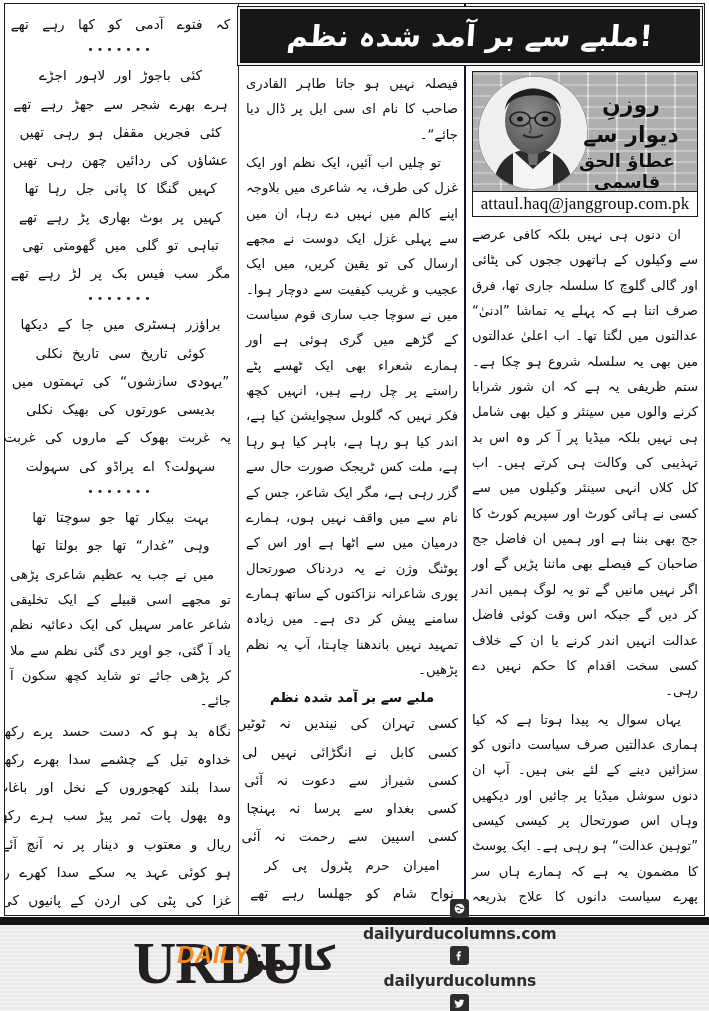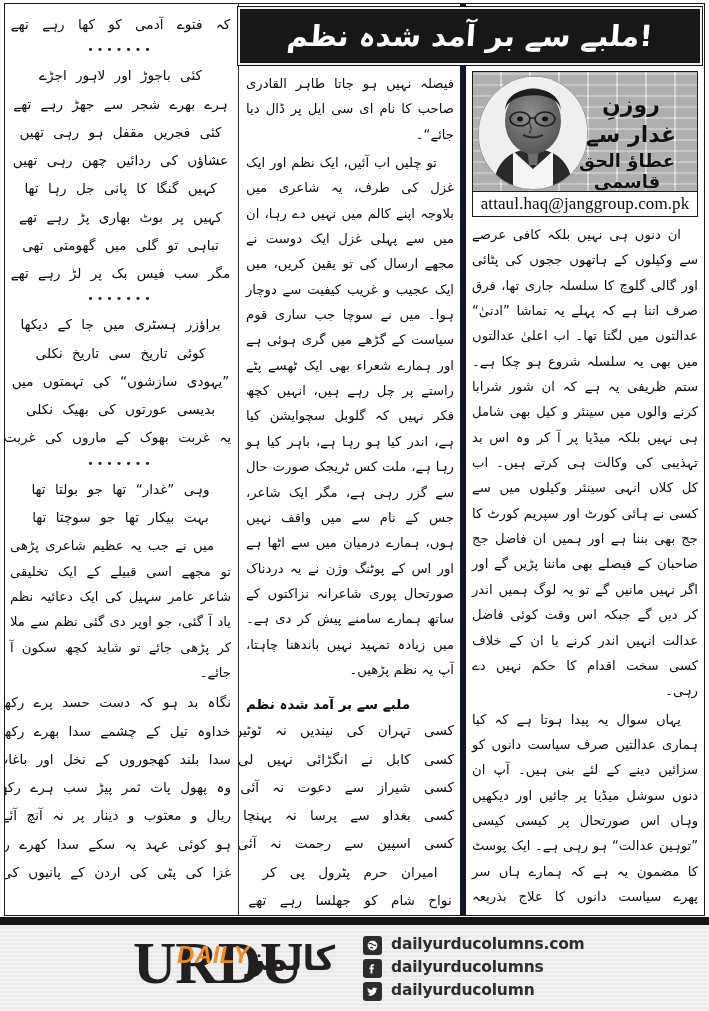--- a/index.html
+++ b/index.html
@@ -27,21 +27,21 @@
   }
   .col{
     box-sizing:border-box;
     position:relative;
     height:100%;
     overflow:hidden;
     direction:rtl;
     text-align:justify;
   }
   .col-right{width:238px;padding:3px 6px 4px 6px;}
-  .col-mid{width:228px;padding:3px 6px 4px 7px;border-left:1px solid #2b2b2b;border-right:6px solid #0f172a;}
+  .col-mid{width:228px;padding:3px 6px 4px 7px;border-left:1px solid #2b2b2b;border-right:2px solid #0f172a;}
   .col-left{width:233px;padding:4px 7px 4px 5px;}
 
   
   .title-banner{
     box-sizing:border-box;
     margin:2px 1px 4px 1px;
     height:58px;
     background:#171717;
     border:2px solid #f2f2f2;
     outline:1px solid #171717;
@@ -154,24 +154,24 @@
     line-height:2.08;
     color:#0d0d0d;
     text-align:center;
     white-space:nowrap;
     letter-spacing:1.6px;
     word-spacing:5px;
   }
   .verse.wide{word-spacing:9px;}
   .poem-title{
     direction:rtl;
-    text-align:left;
+    text-align:center;
     font-size:13.5px;
     font-weight:600;
-    margin:14px 0 4px 0;
+    margin:7px 0 4px 0;
     color:#0d0d0d;
   }
   .divider-dots{
     text-align:center;
     letter-spacing:3px;
     font-size:11px;
     color:#222;
     margin:6px 0 6px 0;
     line-height:1;
   }
@@ -225,21 +225,21 @@
     right:-6px;top:6px;
     font-size:34px;
     font-weight:700;
     color:#231f20;
     direction:rtl;
     line-height:1;
   }
   .social{
     display:flex;flex-direction:column;gap:4px;
   }
-  .social-row{display:flex;align-items:center;gap:9px;}
+  .social-row{display:flex;align-items:center;gap:9px;flex-direction:column;}
   .sicon{
     width:19px;height:19px;border-radius:3px;background:#2d2d2d;
     display:flex;align-items:center;justify-content:center;flex:0 0 auto;
   }
   .sicon svg{display:block;}
   .shandle{
     font-family:"DejaVu Sans","Liberation Sans",sans-serif;
     font-weight:700;
     font-size:15.5px;
     color:#2d2d2d;
@@ -277,21 +277,21 @@
             <line x1="51" y1="41" x2="56" y2="41" stroke="#1e1e1e" stroke-width="1.6"></line>
             <ellipse cx="41" cy="42" rx="3" ry="2.4" fill="#151515"></ellipse>
             <ellipse cx="66" cy="42" rx="3" ry="2.4" fill="#151515"></ellipse>
             <path d="M44 58 Q54 63 64 58" stroke="#2a2a2a" stroke-width="2" fill="none"></path>
             <path d="M50 44 Q54 54 50 56" stroke="#3a3a3a" stroke-width="1.4" fill="none"></path>
           </svg>
         </div>
 
         <div class="column-name">
           <div>روزنِ</div>
-          <div>غدار سے</div>
+          <div>دیوار سے</div>
         </div>
 
         <div class="author-name">عطاؤ الحق قاسمی</div>
 
         <div class="email-bar">
           <span>attaul.haq@janggroup.com.pk</span>
         </div>
       </div>
 
       <p class="prose indent">ان دنوں ہی نہیں بلکہ کافی عرصے سے وکیلوں کے ہاتھوں ججوں کی پٹائی اور گالی گلوچ کا سلسلہ جاری تھا، فرق صرف اتنا ہے کہ پہلے یہ تماشا ”ادنیٰ“ عدالتوں میں لگتا تھا۔ اب اعلیٰ عدالتوں میں بھی یہ سلسلہ شروع ہو چکا ہے۔ ستم ظریفی یہ ہے کہ ان شور شرابا کرنے والوں میں سینئر و کیل بھی شامل ہی نہیں بلکہ میڈیا پر آ کر وہ اس بد تہذیبی کی وکالت ہی کرتے ہیں۔ اب کل کلاں انہی سینئر وکیلوں میں سے کسی نے ہائی کورٹ اور سپریم کورٹ کا جج بھی بننا ہے اور ہمیں ان فاضل جج صاحبان کے فیصلے بھی ماننا پڑیں گے اور اگر نہیں مانیں گے تو یہ لوگ ہمیں اندر کر دیں گے جبکہ اس وقت کوئی فاضل عدالت انہیں اندر کرنے یا ان کے خلاف کسی سخت اقدام کا حکم نہیں دے رہی۔</p>
@@ -337,27 +337,28 @@
       </div>
 
       <div class="divider-dots">•••••••</div>
 
       <div class="verse-block">
         <div class="verse">براؤزر ہسٹری میں جا کے دیکھا</div>
         <div class="verse">کوئی تاریخ سی تاریخ نکلی</div>
         <div class="verse">”یہودی سازشوں“ کی تہمتوں میں</div>
         <div class="verse">بدیسی عورتوں کی بھیک نکلی</div>
         <div class="verse">یہ غربت بھوک کے ماروں کی غربت</div>
+        <div class="verse">سہولت؟ اے پراڈو کی سہولت</div>
       </div>
 
       <div class="divider-dots">•••••••</div>
 
       <div class="verse-block">
+        <div class="verse">بہت بیکار تھا جو سوچتا تھا</div>
         <div class="verse">وہی ”غدار“ تھا جو بولتا تھا</div>
-        <div class="verse">بہت بیکار تھا جو سوچتا تھا</div>
       </div>
 
       <p class="prose indent">میں نے جب یہ عظیم شاعری پڑھی تو مجھے اسی قبیلے کے ایک تخلیقی شاعر عامر سہیل کی ایک دعائیہ نظم یاد آ گئی، جو اوپر دی گئی نظم سے ملا کر پڑھی جائے تو شاید کچھ سکون آ جائے۔</p>
 
       <div class="verse-block">
         <div class="verse">نگاہ بد ہو کہ دست حسد پرے رکھے</div>
         <div class="verse">خداوہ تیل کے چشمے سدا بھرے رکھے</div>
         <div class="verse">سدا بلند کھجوروں کے نخل اور باغات</div>
         <div class="verse">وہ پھول پات ثمر پیڑ سب ہرے رکھے</div>
         <div class="verse">ریال و معتوب و دینار پر نہ آنچ آئے</div>

